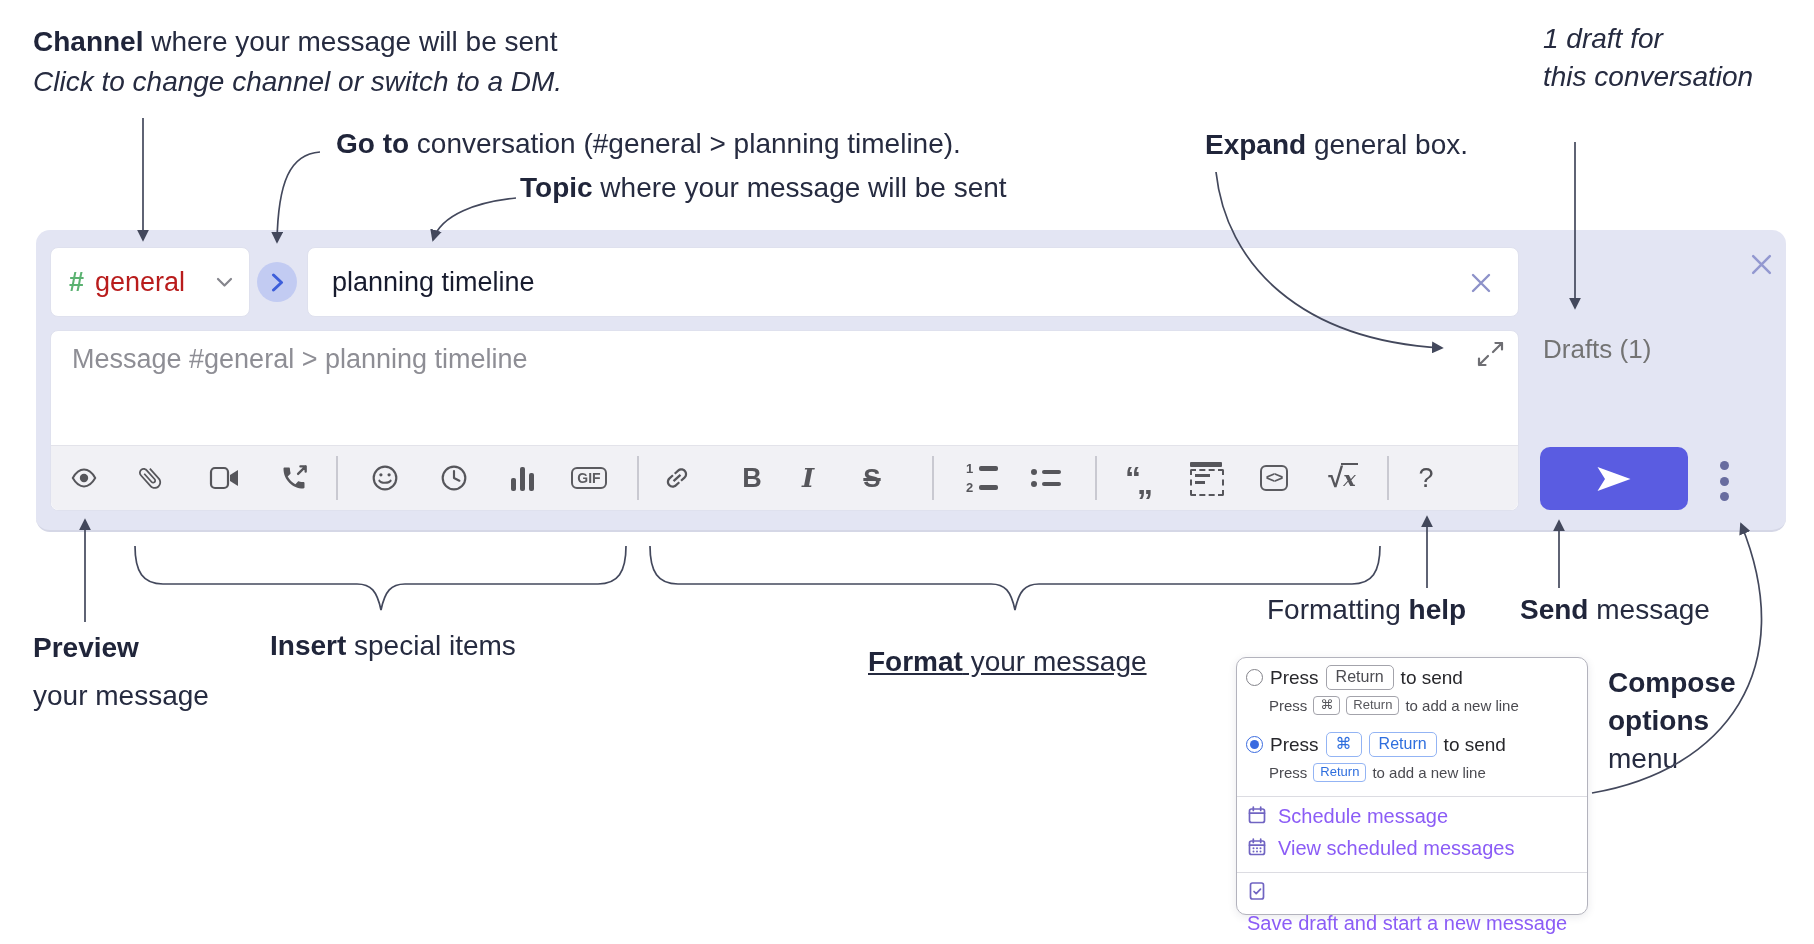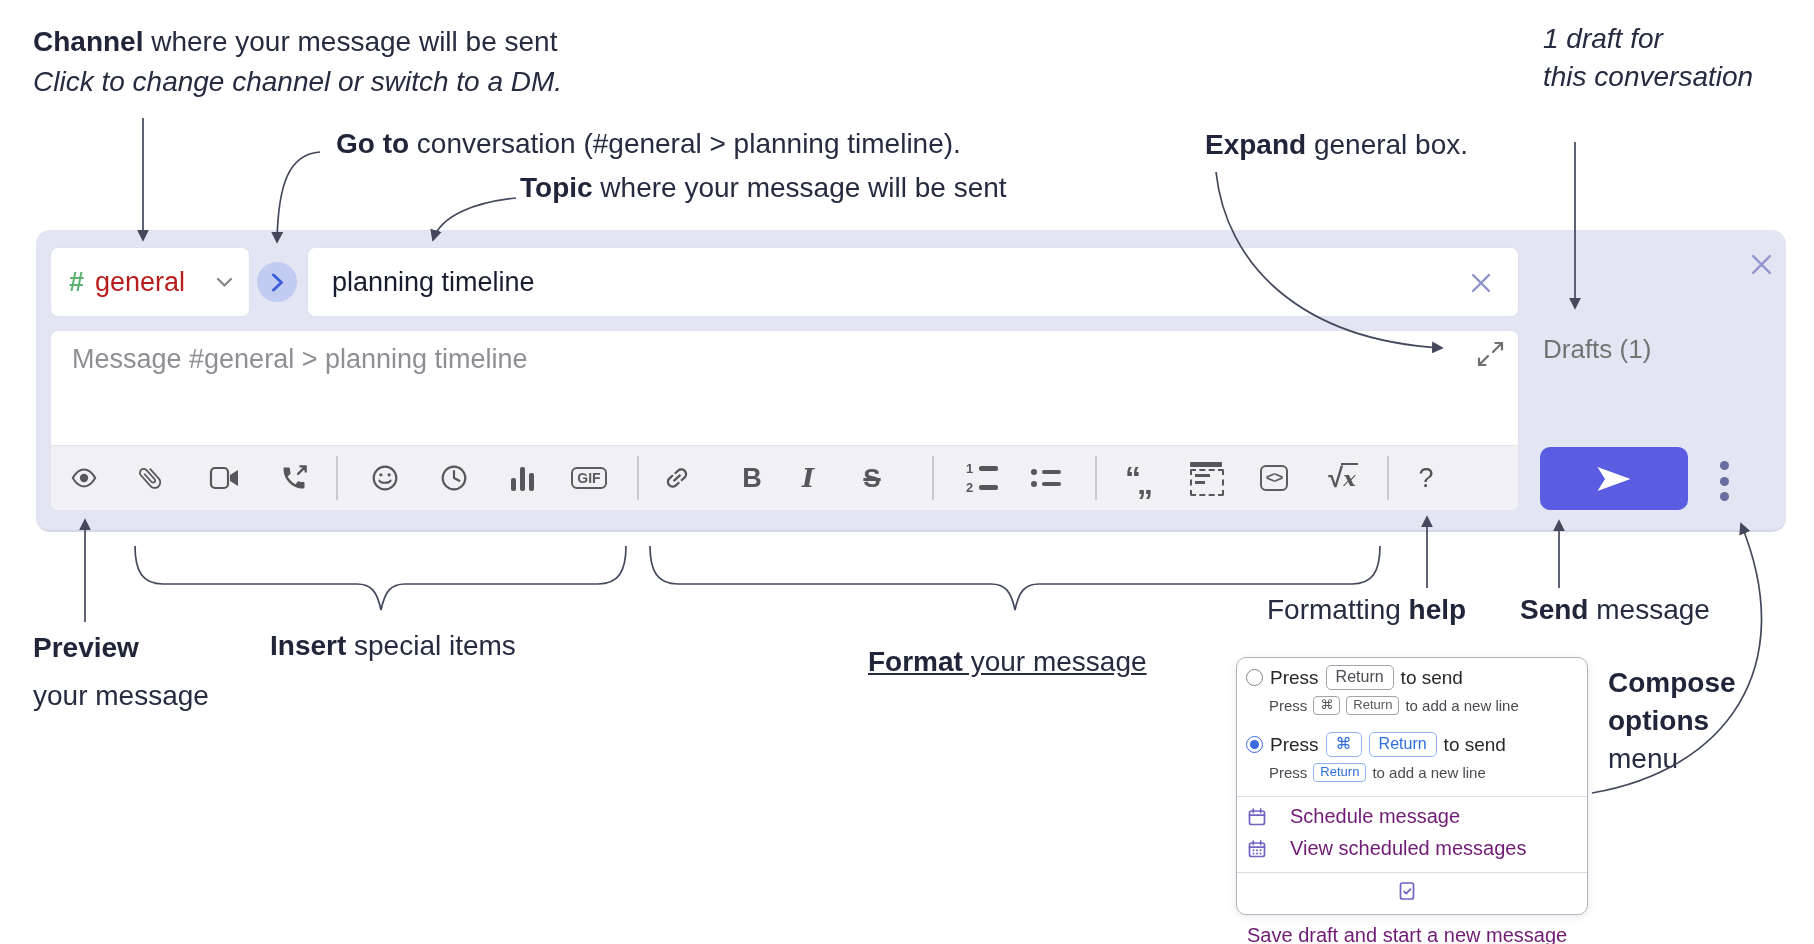--- a/index.html
+++ b/index.html
@@ -57,21 +57,21 @@
   .popup{left:1236px;top:657px;width:352px;height:258px;background:#fff;border:1.5px solid #b3b3bd;border-radius:10px;box-sizing:border-box;box-shadow:0 2px 8px rgba(40,40,70,.10);z-index:3;}
   .prow{position:absolute;display:flex;align-items:center;gap:7px;font-size:19px;color:#27272b;white-space:nowrap;}
   .psub{position:absolute;display:flex;align-items:center;gap:6px;font-size:15px;color:#4a4a50;white-space:nowrap;}
   .radio{width:17px;height:17px;border-radius:50%;border:1.5px solid #83838a;box-sizing:border-box;flex:none;}
   .radio.sel{border-color:#3a6be0;position:relative;}
   .radio.sel::after{content:"";position:absolute;left:2.5px;top:2.5px;width:9px;height:9px;border-radius:50%;background:#3a6be0;}
   .key{border:1px solid #a3a3ab;border-radius:5px;padding:1px 9px 2px 9px;font-size:16px;color:#4c4c52;background:#fff;line-height:1.25;}
   .key.sm{font-size:13px;padding:0 6px 1px 6px;border-radius:4px;color:#57575c;}
   .key.blue{border-color:#93b4f4;color:#2e6ede;}
   .pdiv{position:absolute;left:0;width:100%;height:1px;background:#dcdce2;}
-  .pitem{position:absolute;display:flex;align-items:center;gap:23px;font-size:20px;color:#701a75;white-space:nowrap;}
+  .pitem{position:absolute;display:flex;gap:11px;font-size:20px;color:#8b5cf6;white-space:nowrap;}
   
   #connectors{position:absolute;left:0;top:0;z-index:2;pointer-events:none;}
 </style>
 </head>
 <body>
 
 <div class="ann" style="left:33px;top:22px;">
   <div><b>Channel</b><span> where your message will be sent</span></div>
   <div class="it">Click to change channel or switch to a DM.</div>
 </div>

